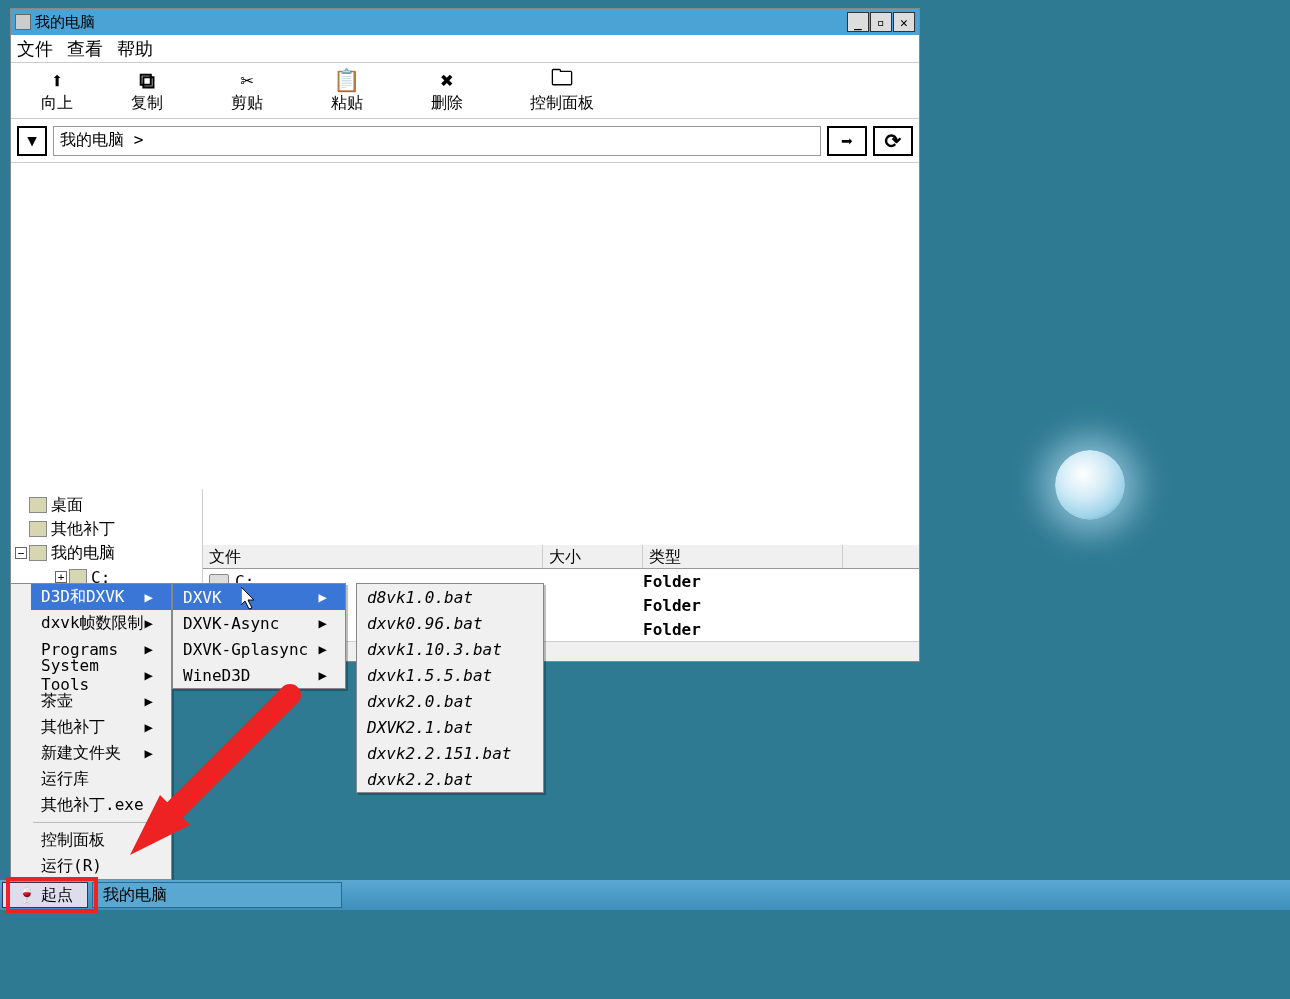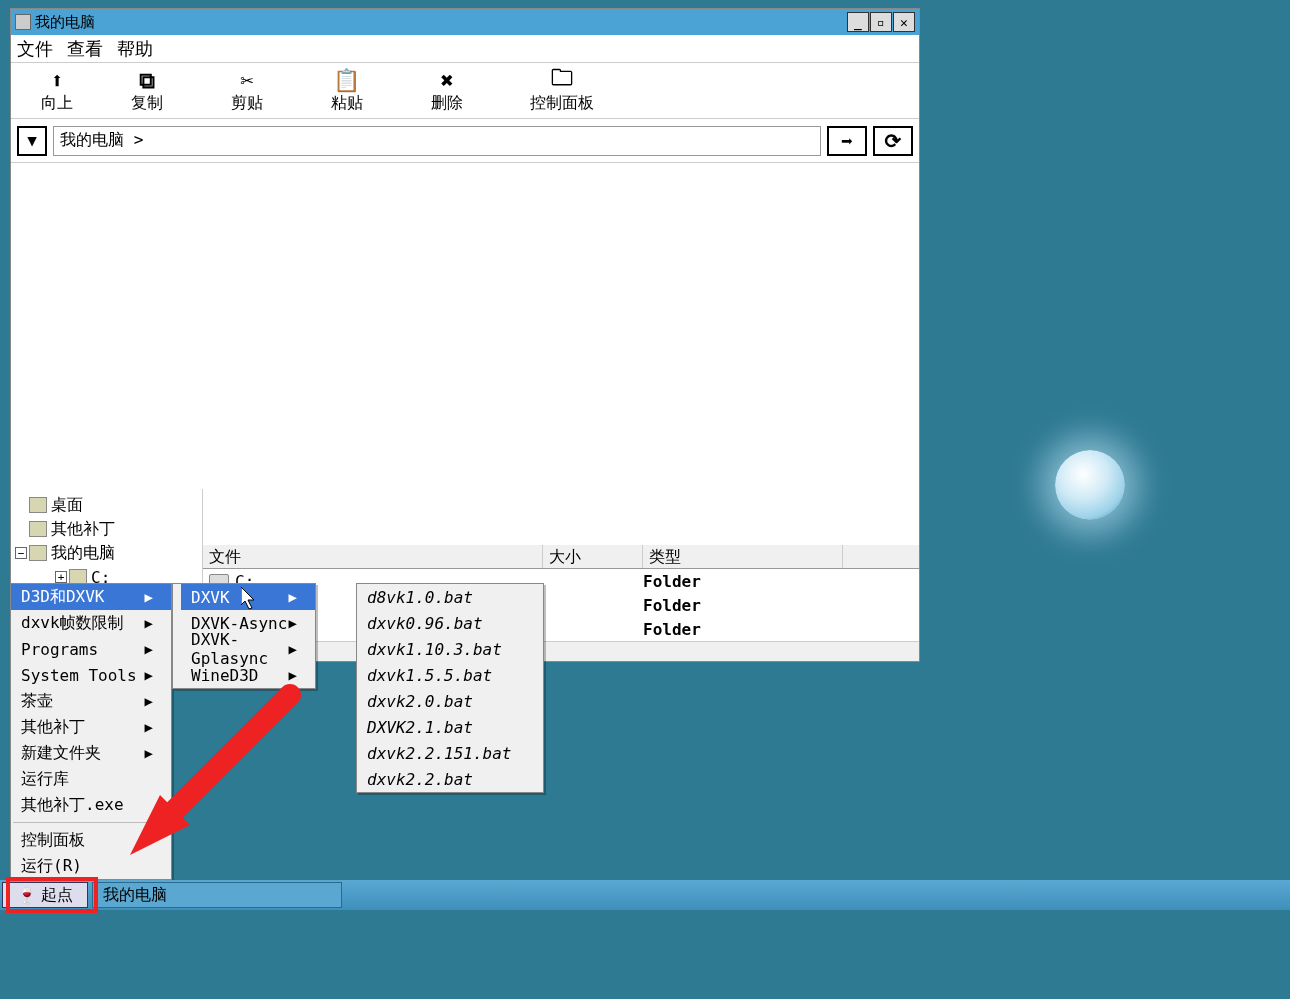--- a/index.html
+++ b/index.html
@@ -46,21 +46,21 @@
 .list .row .c3 { width: 200px; font-weight: bold; }
 .statusbar { height: 20px; border-top:1px solid #ccc; background: #f0f0f0; }
 
 
 .menu { position:absolute; background:#f0f0f0; border:1px solid #888; box-shadow: 2px 2px 0 rgba(0,0,0,.25); font-size:16px; }
 .menu .item { height: 26px; padding: 2px 18px 2px 10px; display:flex; align-items:center; justify-content:space-between; cursor:default; }
 .menu .item.hi { background:#3a76d6; color: #fff; }
 .menu .item .arrow { font-size: 14px; }
 .menu .sep { height: 1px; background: #bbb; margin: 4px 2px; }
 #menu1 { left: 10px; top: 596px; width: 162px; }
-#menu2 { left: 172px; top: 596px; width: 144px; padding-left: 8px; }
+#menu2 { left: 172px; top: 596px; width: 174px; }
 #menu3 { left: 346px; top: 596px; width: 188px; }
 
 
 
 .taskbar { position:absolute; left:0; bottom:57px; right:0; height:30px; background: linear-gradient(#5aa8d2,#3f8fbc); display:flex; align-items:center; padding:0 2px; }
 .start { height: 26px; padding: 0 14px; background:#dde; border:1px solid #335; display:flex; align-items:center; gap:4px; font-size:16px; }
 .task { height: 26px; margin-left: 4px; padding: 0 10px; background:#5aa8d2; border:1px solid #2a6a8c; display:flex; align-items:center; font-size:16px; min-width: 250px; }
 .highlight-box { position:absolute; left:6px; top: 876px; width: 92px; height: 36px; border: 4px solid #e22; pointer-events:none; z-index:50; }
 
 
@@ -201,21 +201,21 @@
             <span>Z:</span>
           </div>
           <div class="c2"></div>
           <div class="c3">Folder</div>
         </div>
     </div>
   </div>
   <div class="statusbar"></div>
 </div>
 
-<div class="menu" id="menu1" style="bottom: auto; top: 583px;">
+<div class="menu" id="menu1" style="bottom: auto; top: 583px; padding-left: 20px;">
   <div class="item hi">
       <span>D3D和DXVK</span>
       <span class="arrow">▶</span>
     </div>
   <div class="item">
       <span>dxvk帧数限制</span>
       <span class="arrow">▶</span>
     </div>
   <div class="item">
       <span>Programs</span>

